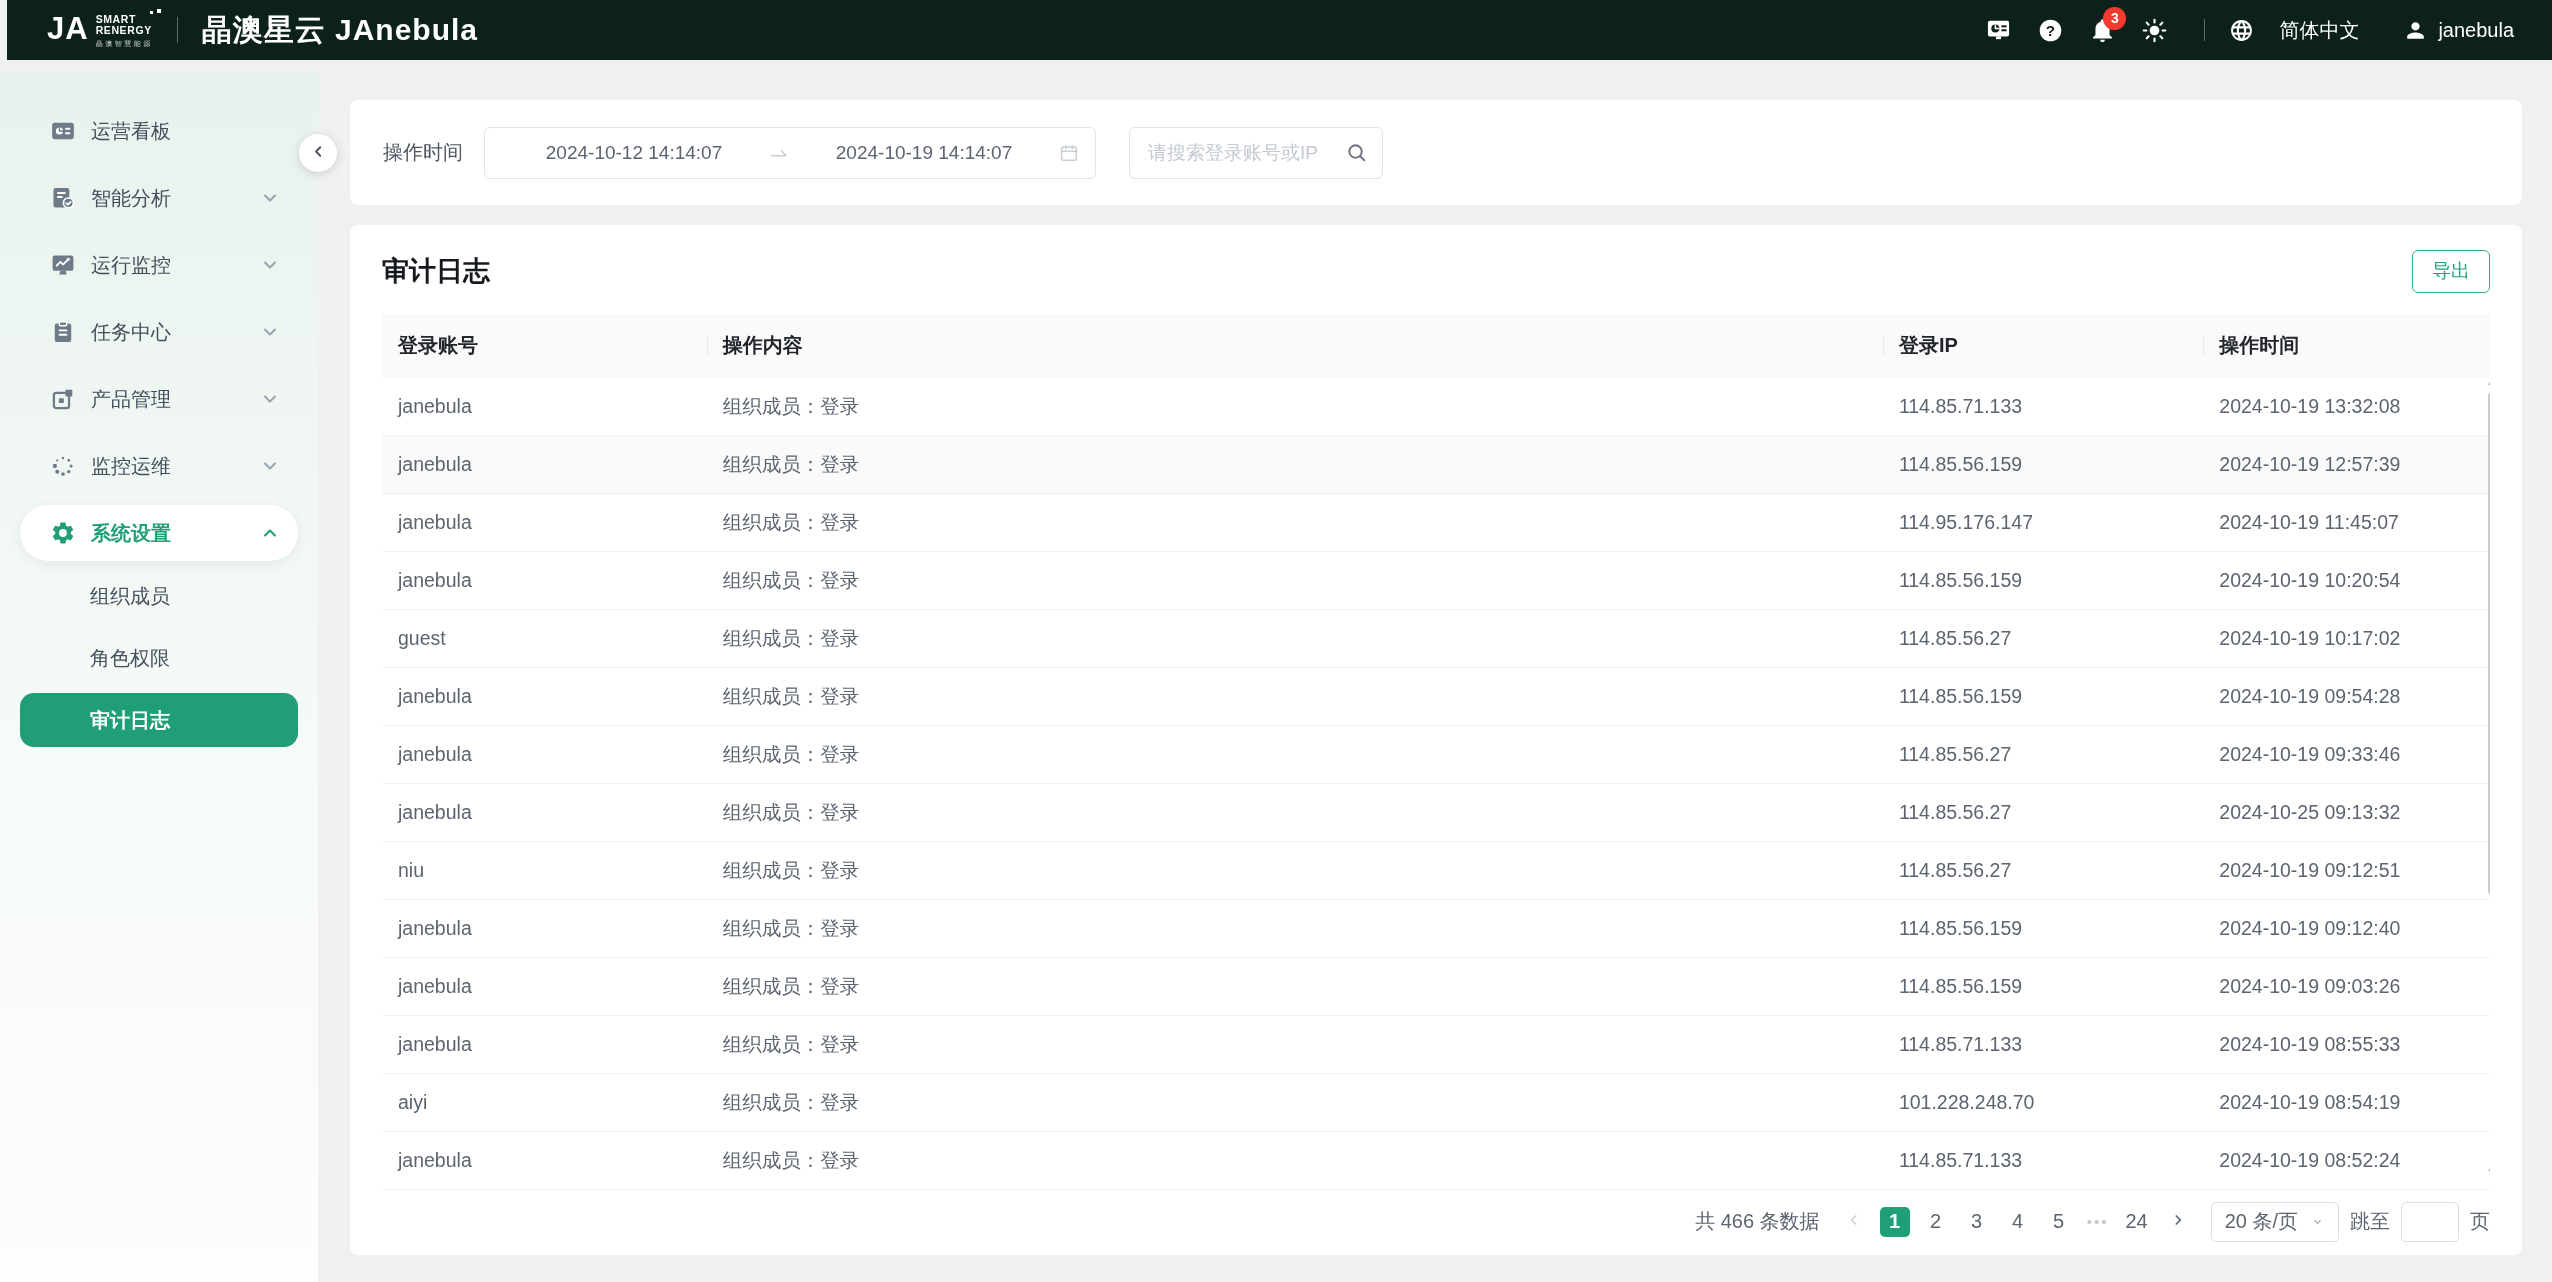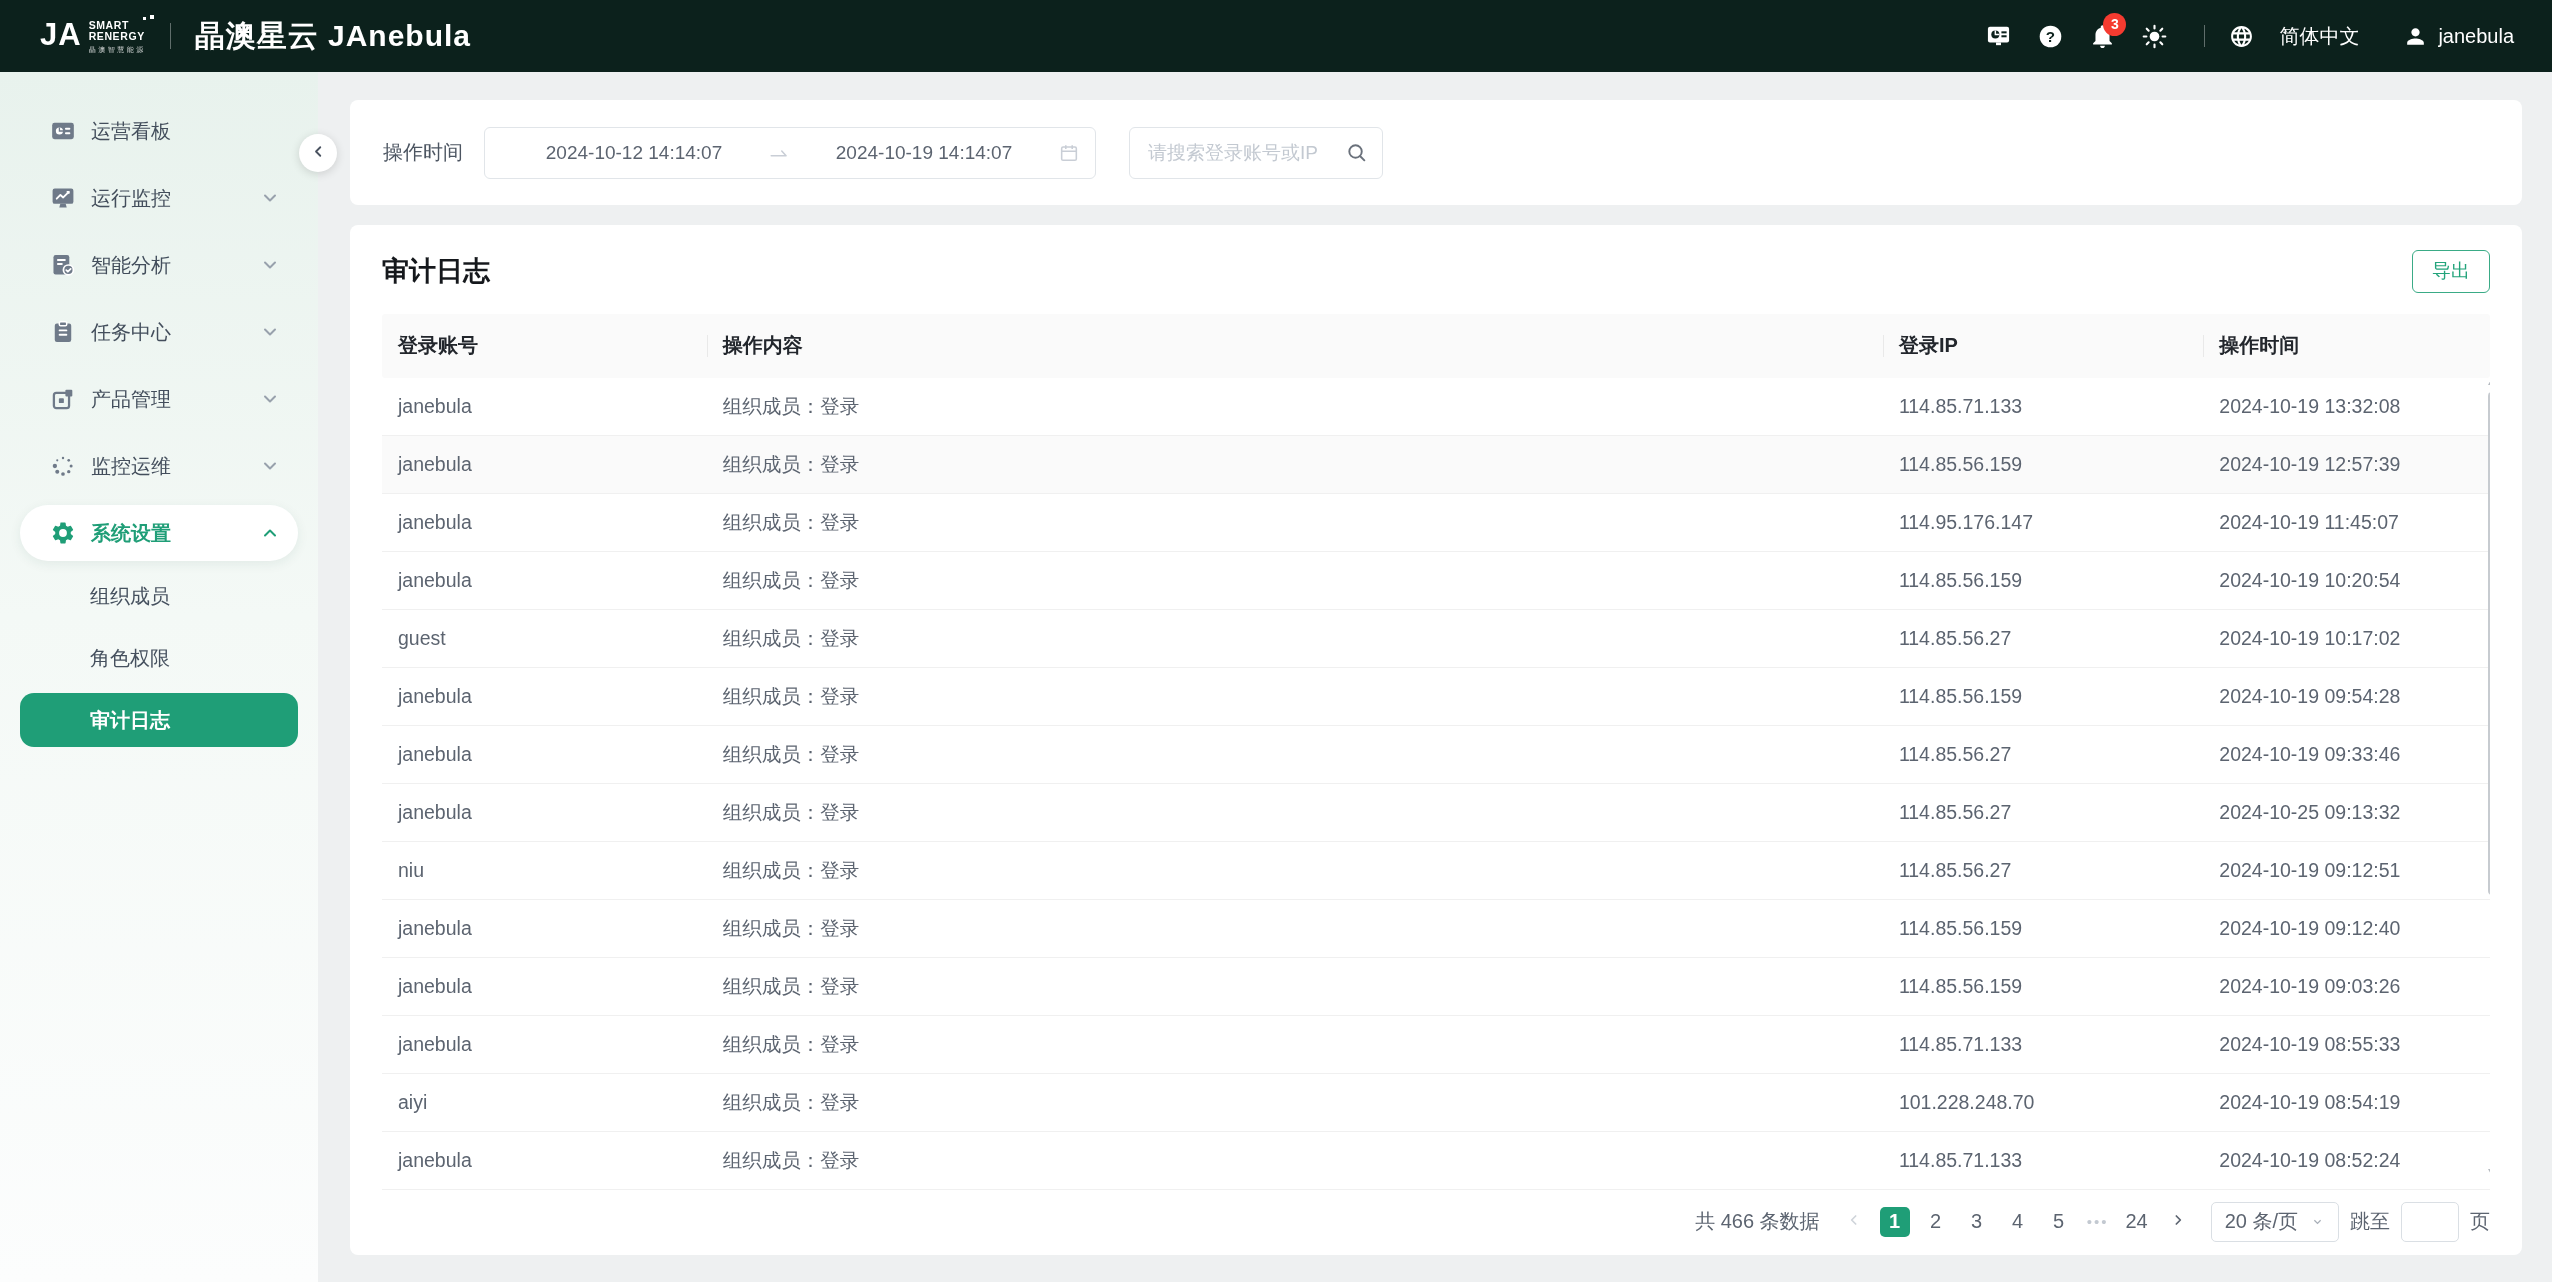--- a/index.html
+++ b/index.html
@@ -1,21 +1,21 @@
 <!DOCTYPE html>
 <html style="--accent: #1f9e77; --topbar: #0c211c; --badge: #f53b30;"><head>
 <meta charset="utf-8">
 <style>
   html,body{margin:0;padding:0;background:#eef0f1;}
   *{box-sizing:border-box;}
   .app{position:relative;width:2552px;height:1282px;overflow:hidden;background:#eef0f1;
        font-family:"Liberation Sans","DejaVu Sans",sans-serif;color:#5c6470;}
 
   
-  .topbar{position:absolute;top:0;left:0;right:0;height:72px;background:var(--topbar);
+  .topbar{position:absolute;top:0;left:7px;right:0;height:60px;background:var(--topbar);
           display:flex;align-items:center;justify-content:space-between;padding:0 38px 0 40px;z-index:10;}
   .brand{display:flex;align-items:center;gap:24px;}
   .logo{display:flex;align-items:flex-start;gap:7px;color:#fff;position:relative;}
   .logo-ja{font-size:31px;font-weight:700;line-height:1;letter-spacing:1px;}
   .logo-col{display:flex;flex-direction:column;line-height:1.1;padding-top:1px;justify-content:flex-end;}
   .logo-col .s1,.logo-col .s2{font-size:10.5px;font-weight:700;letter-spacing:.6px;}
   .logo-tag{font-size:7px;letter-spacing:2.5px;opacity:.8;margin-top:3px;white-space:nowrap;}
   .logo-sq{position:absolute;top:-4px;right:-8px;width:4px;height:4px;background:#fff;}
   .logo-sq::after{content:"";position:absolute;left:-7px;top:2px;width:3px;height:3px;background:#fff;}
   .brand-divider{width:1px;height:26px;background:rgba(255,255,255,.35);}
@@ -200,44 +200,44 @@
               <path d="M8.7 8.7V12h3.3" fill="none" stroke="currentColor" stroke-width="1.2"></path>
               <rect x="13.8" y="9" width="5" height="1.8" rx=".9" fill="#fff"></rect>
               <rect x="13.8" y="13.2" width="5" height="1.8" rx=".9" fill="#fff"></rect>
             </svg>
           </span>
           <span class="lbl">运营看板</span>
         </div>
         <div class="side-item">
           <span class="mi">
             <svg viewBox="0 0 24 24">
-              <rect x="2.4" y="3.2" width="19.2" height="14.2" rx="2" fill="currentColor"></rect>
-              <path d="M6.2 12.6l3.4-3.4 2.6 2.3 5-5" fill="none" stroke="#fff" stroke-width="1.7" stroke-linecap="round" stroke-linejoin="round"></path>
-              <path d="M15.4 6.3h1.8v1.8" fill="none" stroke="#fff" stroke-width="1.7"></path>
-              <path d="M8.6 20.7h6.8l-.9-3.3h-5z" fill="currentColor"></path>
-            </svg>
-          </span>
-          <span class="lbl">运行监控</span>
-          <span class="chev">
-            <svg viewBox="0 0 24 24" fill="none" stroke="currentColor" stroke-width="2.4" stroke-linecap="round" stroke-linejoin="round">
-              <path d="M6 9l6 6 6-6"></path>
-            </svg>
-          </span>
-        </div>
-        <div class="side-item">
-          <span class="mi">
-            <svg viewBox="0 0 24 24">
               <rect x="3.2" y="2.8" width="14.6" height="18" rx="2" fill="currentColor"></rect>
               <rect x="6.4" y="6.4" width="8.2" height="1.8" rx=".9" fill="#fff"></rect>
               <rect x="6.4" y="10.2" width="5.4" height="1.8" rx=".9" fill="#fff"></rect>
               <circle cx="17" cy="16.6" r="4.6" fill="currentColor" stroke="#fff" stroke-width="1.6"></circle>
               <path d="M15 16.7l1.5 1.5 2.6-2.6" fill="none" stroke="#fff" stroke-width="1.6" stroke-linecap="round" stroke-linejoin="round"></path>
             </svg>
           </span>
           <span class="lbl">智能分析</span>
+          <span class="chev">
+            <svg viewBox="0 0 24 24" fill="none" stroke="currentColor" stroke-width="2.4" stroke-linecap="round" stroke-linejoin="round">
+              <path d="M6 9l6 6 6-6"></path>
+            </svg>
+          </span>
+        </div>
+        <div class="side-item">
+          <span class="mi">
+            <svg viewBox="0 0 24 24">
+              <rect x="2.4" y="3.2" width="19.2" height="14.2" rx="2" fill="currentColor"></rect>
+              <path d="M6.2 12.6l3.4-3.4 2.6 2.3 5-5" fill="none" stroke="#fff" stroke-width="1.7" stroke-linecap="round" stroke-linejoin="round"></path>
+              <path d="M15.4 6.3h1.8v1.8" fill="none" stroke="#fff" stroke-width="1.7"></path>
+              <path d="M8.6 20.7h6.8l-.9-3.3h-5z" fill="currentColor"></path>
+            </svg>
+          </span>
+          <span class="lbl">运行监控</span>
           <span class="chev">
             <svg viewBox="0 0 24 24" fill="none" stroke="currentColor" stroke-width="2.4" stroke-linecap="round" stroke-linejoin="round">
               <path d="M6 9l6 6 6-6"></path>
             </svg>
           </span>
         </div>
         <div class="side-item">
           <span class="mi">
             <svg viewBox="0 0 24 24">
               <rect x="4.4" y="4.2" width="15.2" height="17" rx="2" fill="currentColor"></rect>

